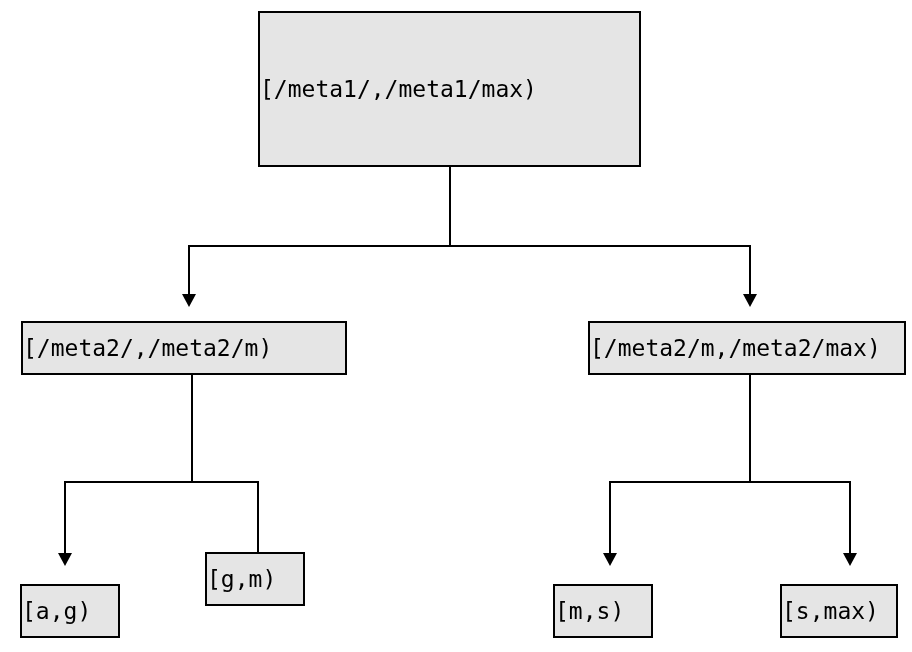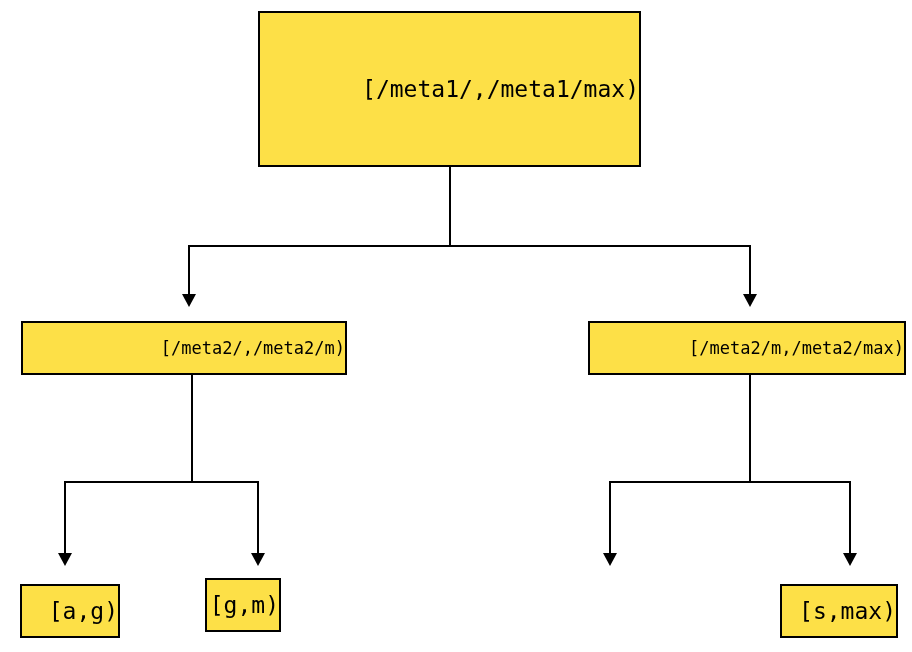--- a/index.html
+++ b/index.html
@@ -12,35 +12,35 @@
     position: relative;
     width: 912px;
     height: 652px;
     background: #ffffff;
     overflow: hidden;
     font-family: "DejaVu Sans Mono", "Liberation Mono", monospace;
   }
   .node {
     position: absolute;
     box-sizing: border-box;
-    background: #fde047;
+    background: #e5e5e5;
     border: 2px solid #000000;
     display: flex;
     align-items: center;
-    justify-content: flex-end;
+    justify-content: flex-start;
     color: #000000;
     white-space: nowrap;
   }
   .node-label {
     display: block;
     line-height: 1;
     letter-spacing: 0px;
   }
   .node.root { font-size: 23px; }
-  .node.mid  { font-size: 17px; }
+  .node.mid  { font-size: 23px; }
   .node.leaf { font-size: 23px; }
 
   
   .vline {
     position: absolute;
     width: 2px;
     background: #000000;
   }
   .hline {
     position: absolute;
@@ -102,22 +102,25 @@
   </div>
 
   <div class="node mid" style="left:580px; top:321px; width:318px; height:54px;margin-left:8px;">
     <span class="node-label">[/meta2/m,/meta2/max)</span>
   </div>
 
   <div class="node leaf" style="left:8px; top:584px; width:100px; height:54px;margin-left:12px;">
     <span class="node-label">[a,g)</span>
   </div>
 
-  <div class="node leaf" style="left:205px; top:578px; width:76px; height:54px;padding-left:48px;">
+  <div class="node leaf" style="left:205px; top:552px; width:100px; height:54px;">
     <span class="node-label">[g,m)</span>
   </div>
 
+  <div class="node leaf" style="left:553px; top:584px; width:100px; height:54px;">
+    <span class="node-label">[m,s)</span>
+  </div>
 
   <div class="node leaf" style="left:780px; top:584px; width:118px; height:54px;">
     <span class="node-label">[s,max)</span>
   </div>
 
 </div>
 
 </body></html>

